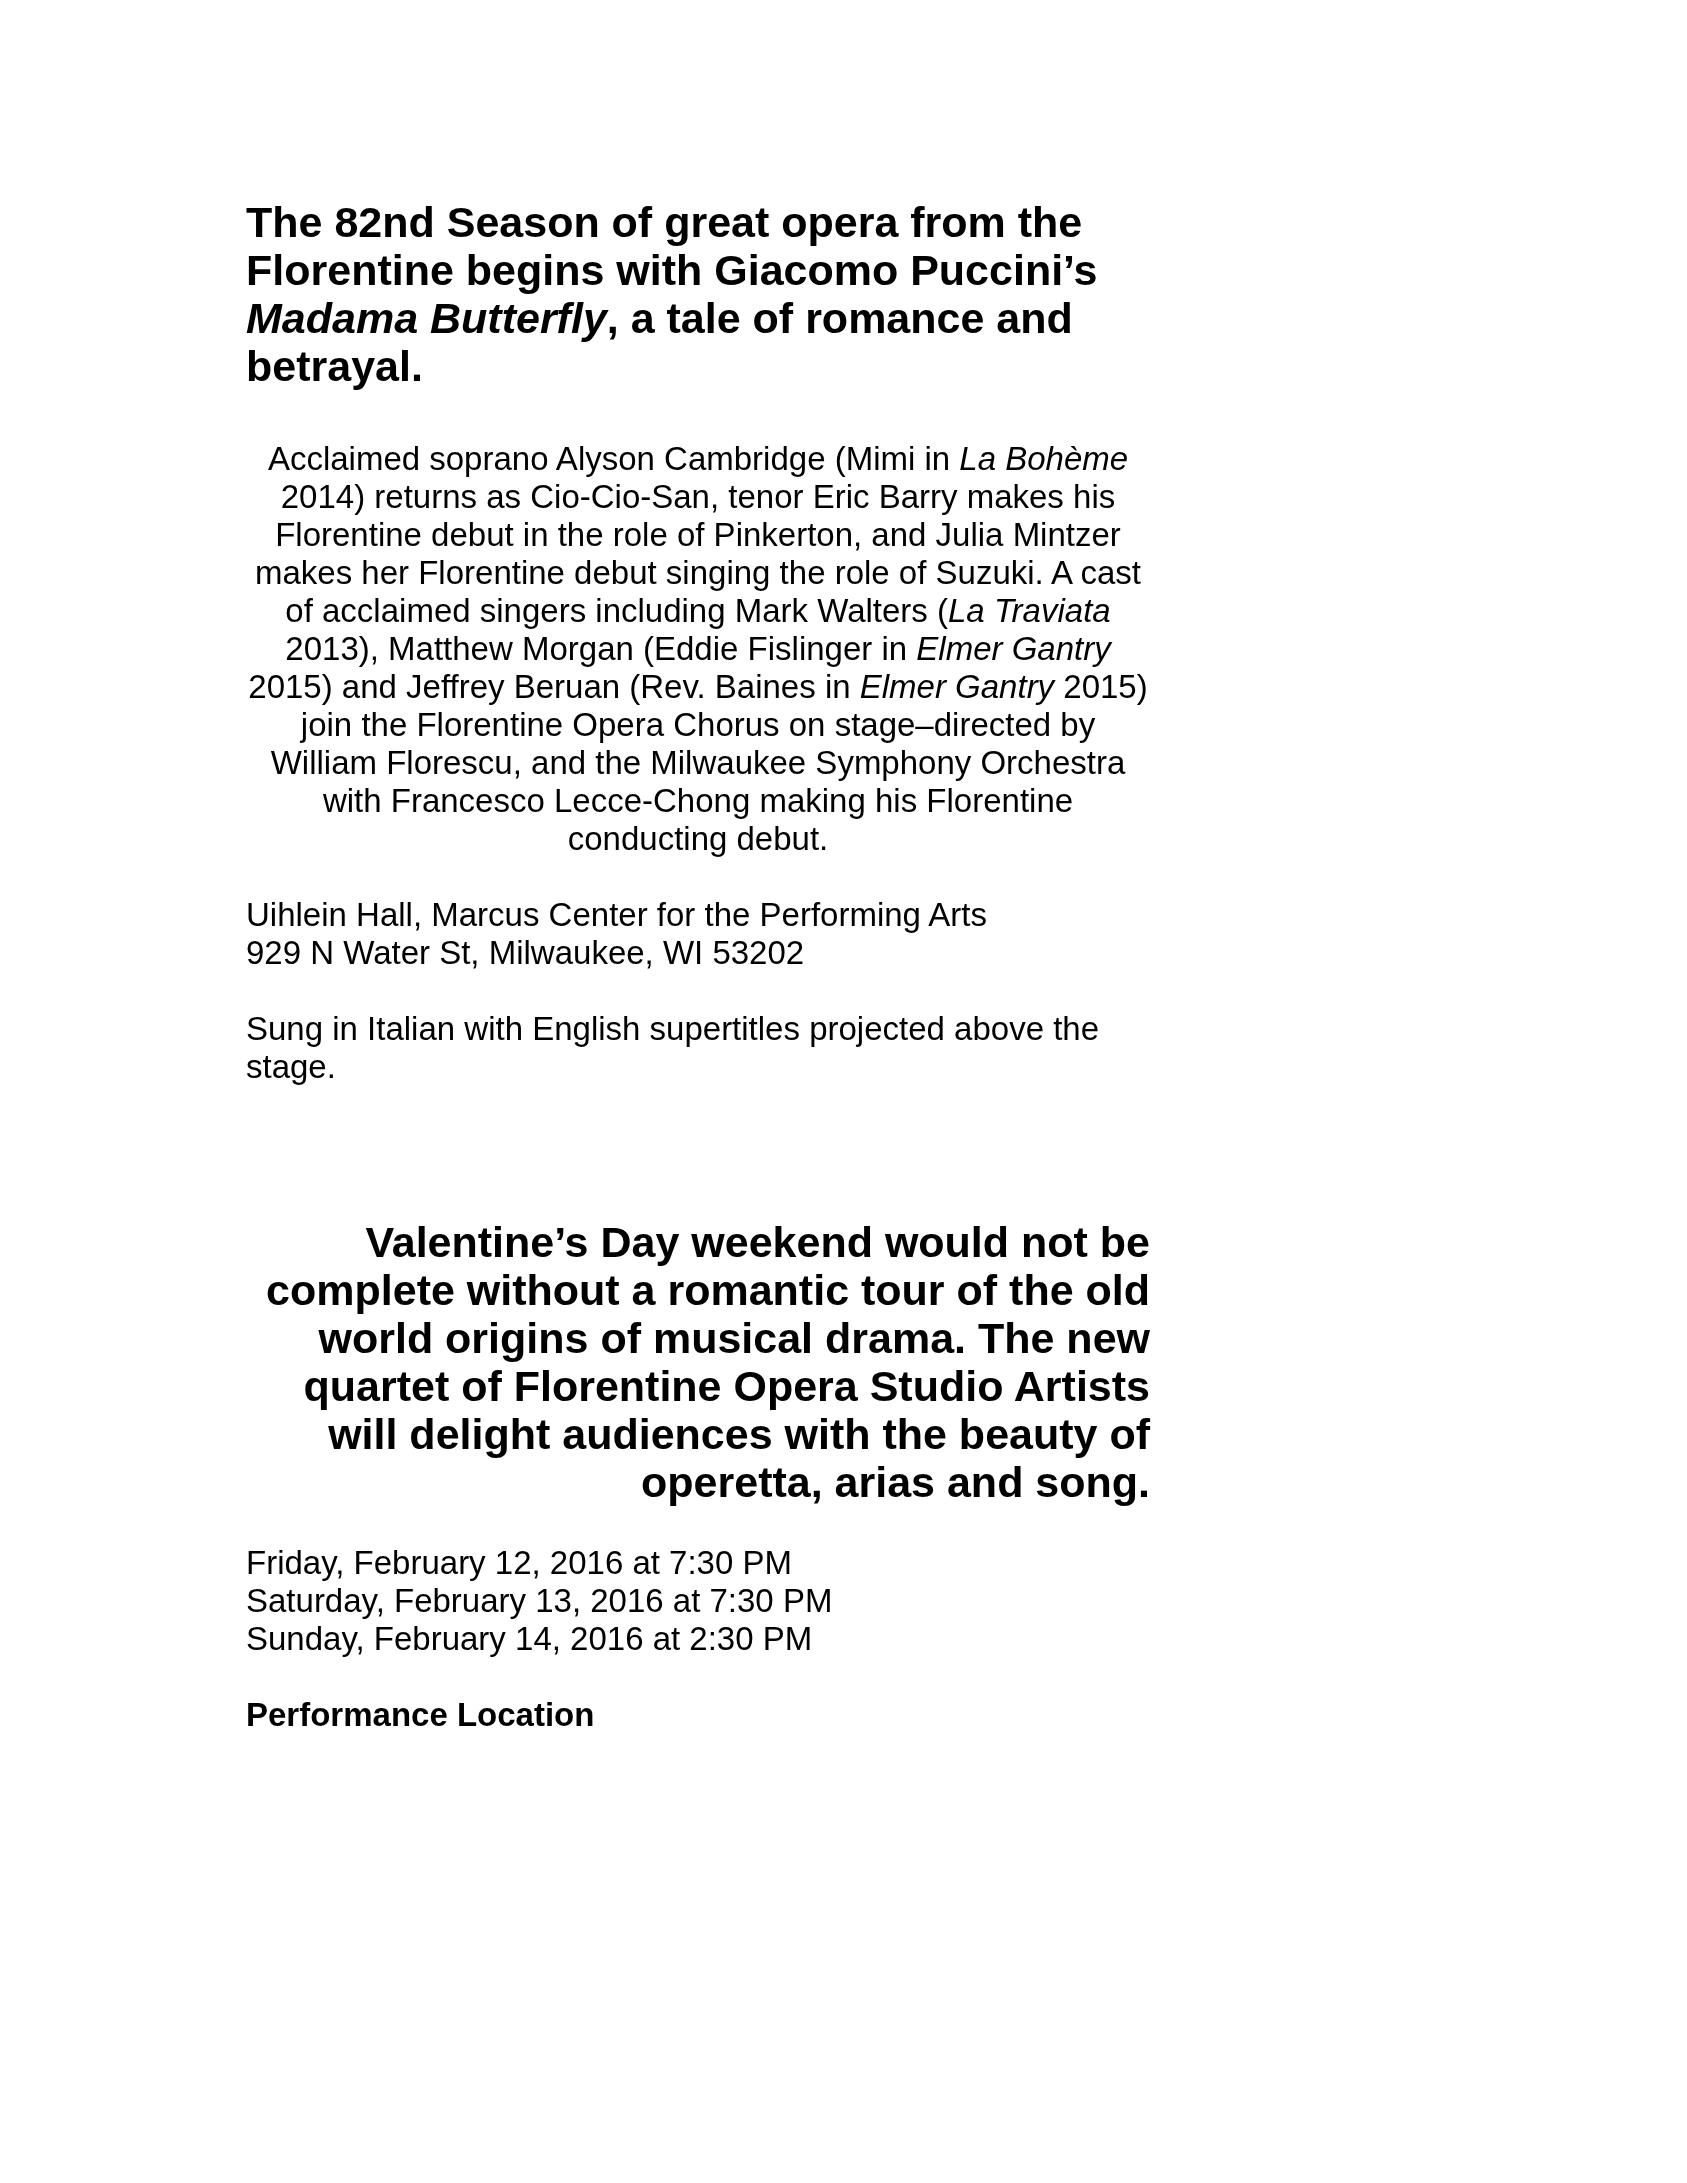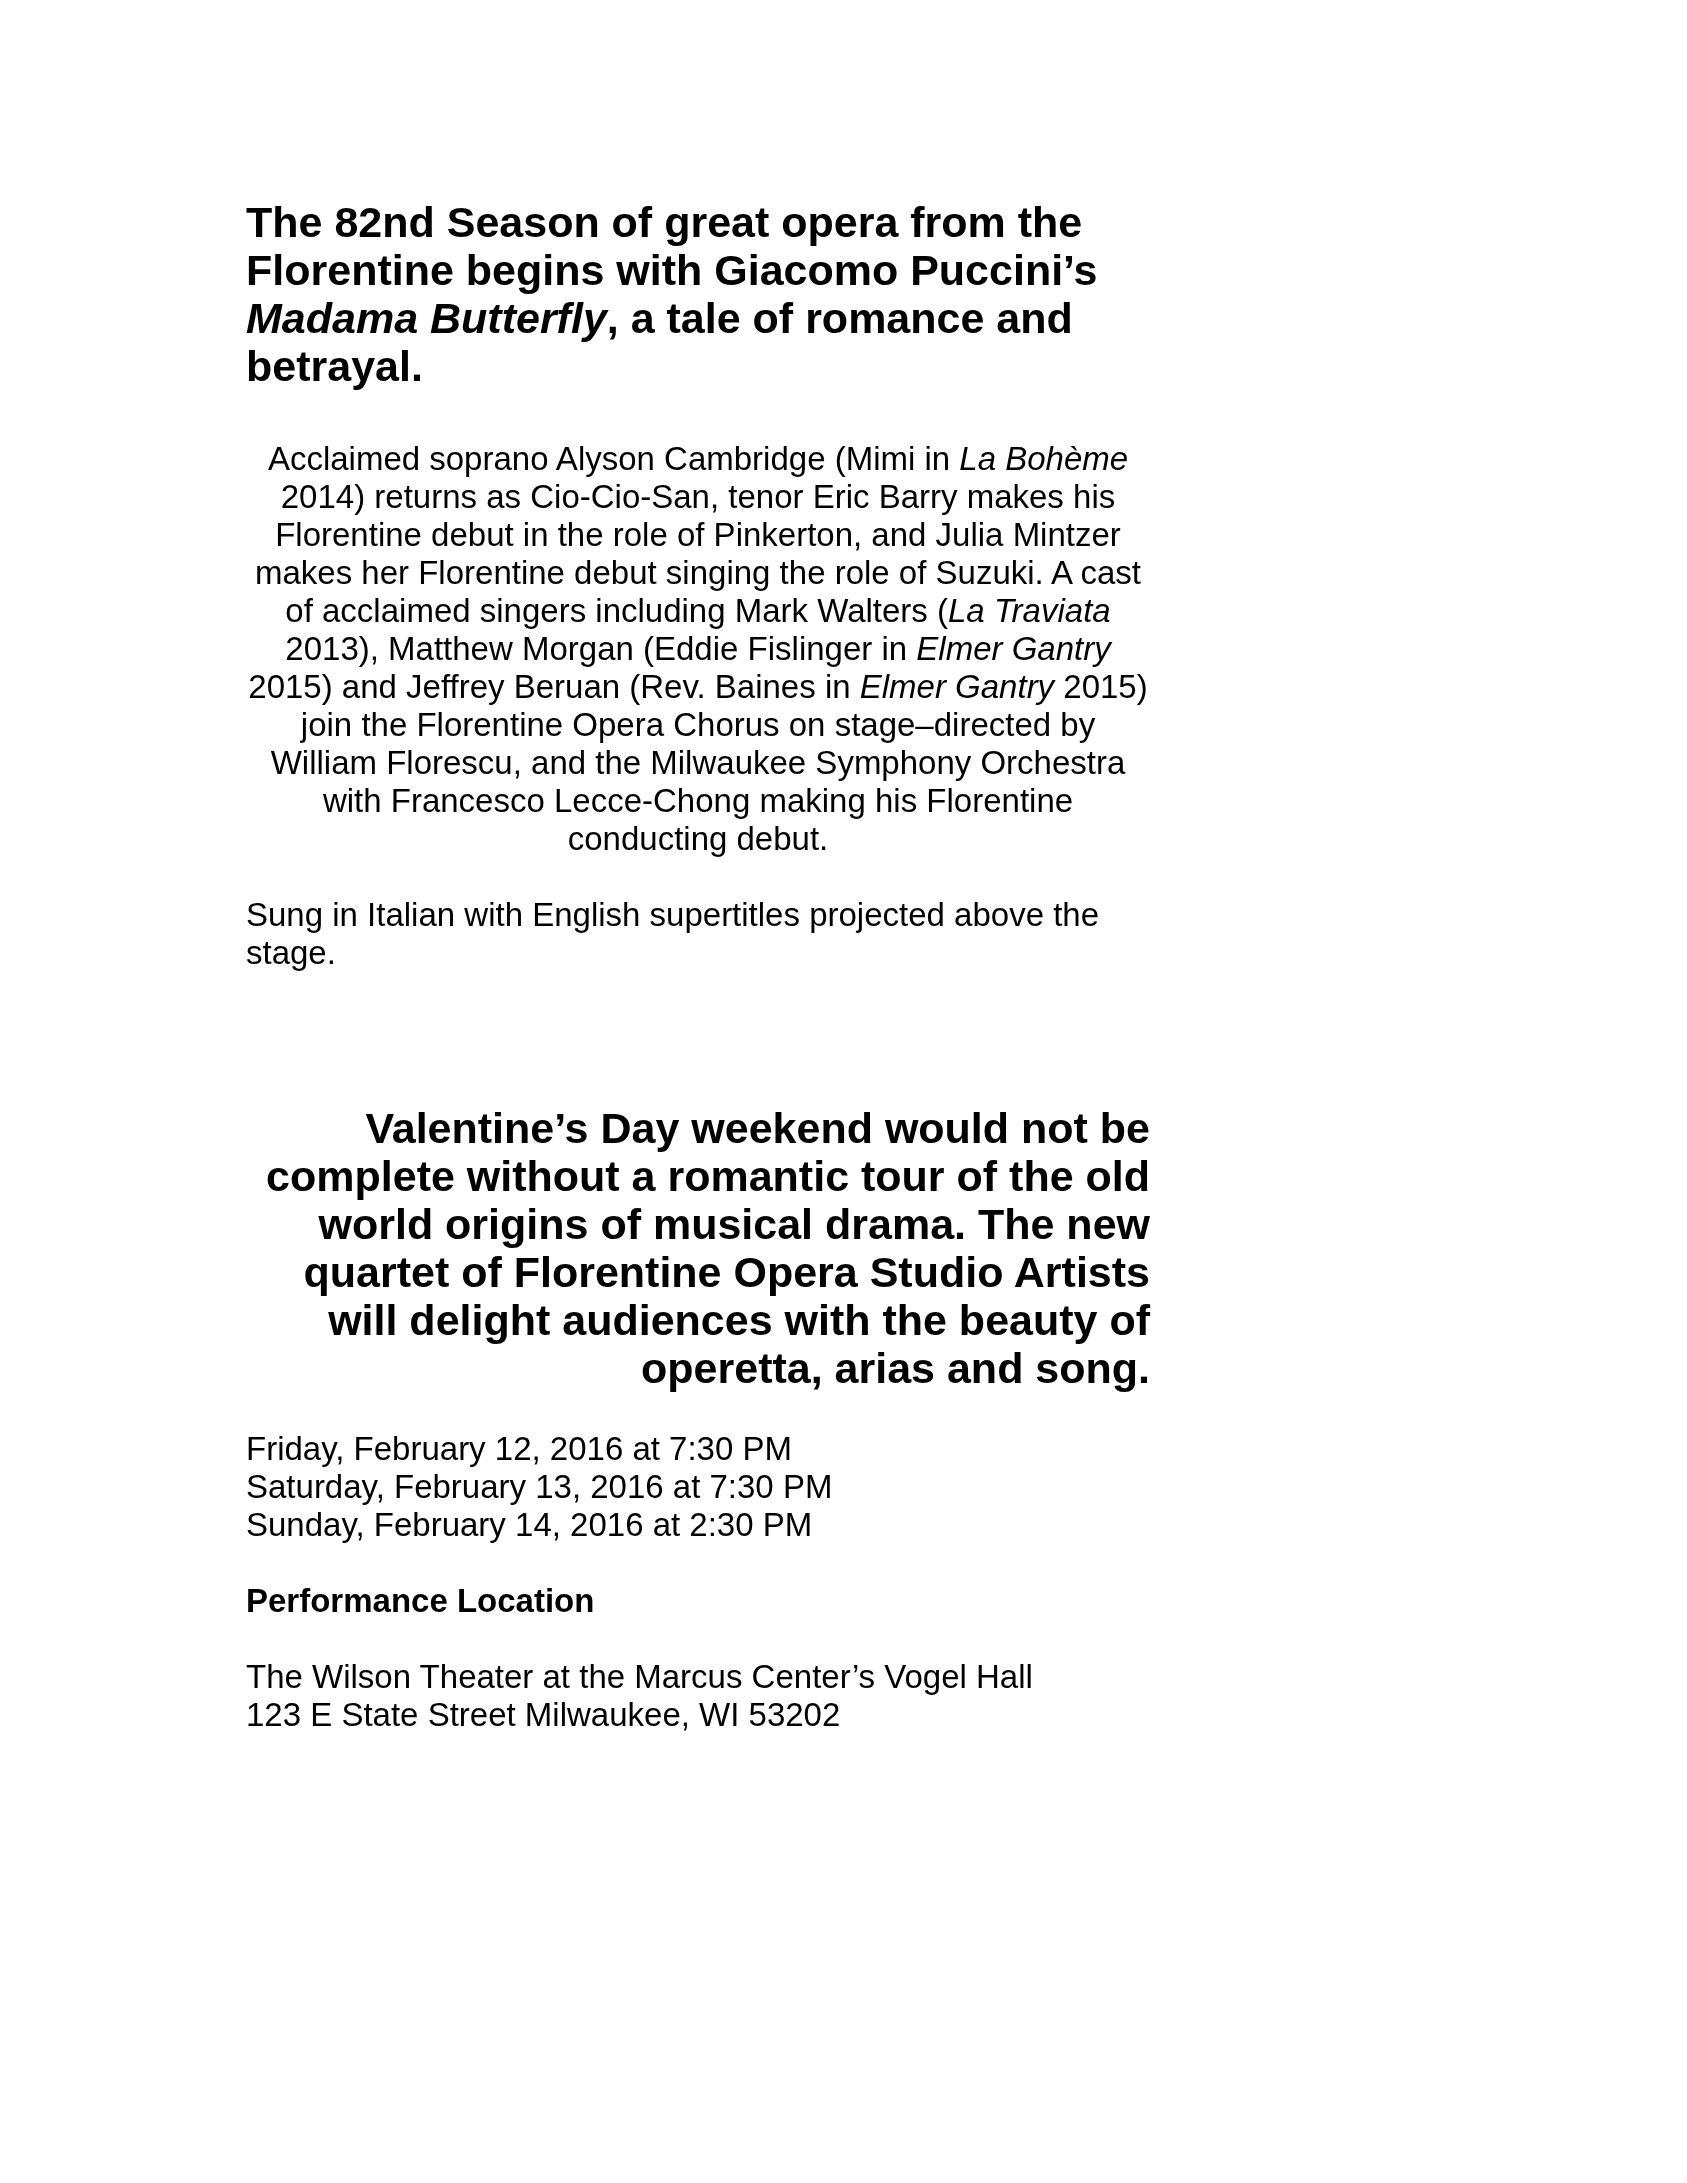--- a/index.html
+++ b/index.html
@@ -55,32 +55,32 @@
 <body>
 
 <div class="page">
 
   <section>
     <h1 class="heading"><span>The 82nd Season of great opera from the Florentine begins with Giacomo Puccini’s </span><span class="run-italic">Madama Butterfly</span><span>, a tale of romance and betrayal.</span></h1>
 
     <p class="body para"><span>Acclaimed soprano Alyson Cambridge (Mimi in </span><span class="run-italic">La Bohème</span><span> 2014) returns as Cio-Cio-San, tenor Eric Barry makes his Florentine debut in the role of Pinkerton, and Julia Mintzer makes her Florentine debut singing the role of Suzuki. A cast of acclaimed singers including Mark Walters (</span><span class="run-italic">La Traviata</span><span> 2013), Matthew Morgan (Eddie Fislinger in </span><span class="run-italic">Elmer Gantry</span><span> 2015) and Jeffrey Beruan (Rev. Baines in </span><span class="run-italic">Elmer Gantry</span><span> 2015) join the Florentine Opera Chorus on stage–directed by William Florescu, and the Milwaukee Symphony Orchestra with Francesco Lecce-Chong making his Florentine conducting debut.</span></p>
 
 
+    <p class="body block">Uihlein Hall, Marcus Center for the Performing Arts
+929 N Water St, Milwaukee, WI 53202</p>
 
     <p class="body block">Sung in Italian with English supertitles projected above the stage.</p>
   </section>
 
   <section>
     <h1 class="heading heading--second">Valentine’s Day weekend would not be complete without a romantic tour of the old world origins of musical drama. The new quartet of Florentine Opera Studio Artists will delight audiences with the beauty of operetta, arias and song.</h1>
 
 
     <p class="body block">Friday, February 12, 2016 at 7:30 PM
 Saturday, February 13, 2016 at 7:30 PM
 Sunday, February 14, 2016 at 2:30 PM</p>
 
     <p class="body block bold">Performance Location</p>
 
-    <p class="body block">The Wilson Theater at the Marcus Center’s Vogel Hall
-123 E State Street Milwaukee, WI 53202</p>
   </section>
 
 </div>
 
 
 </body></html>

